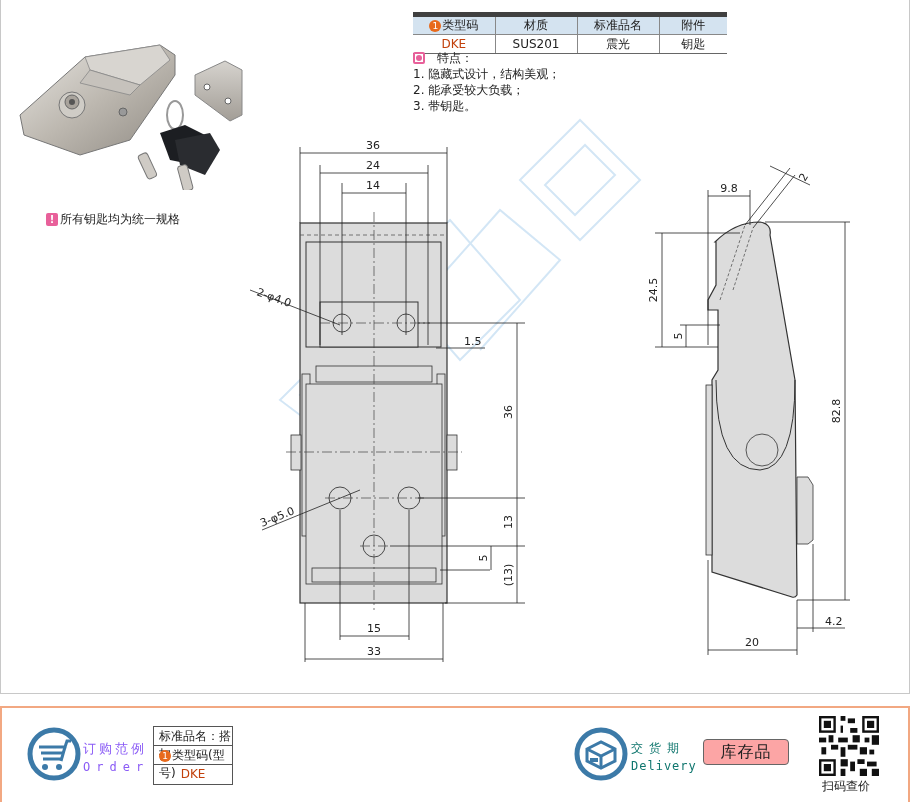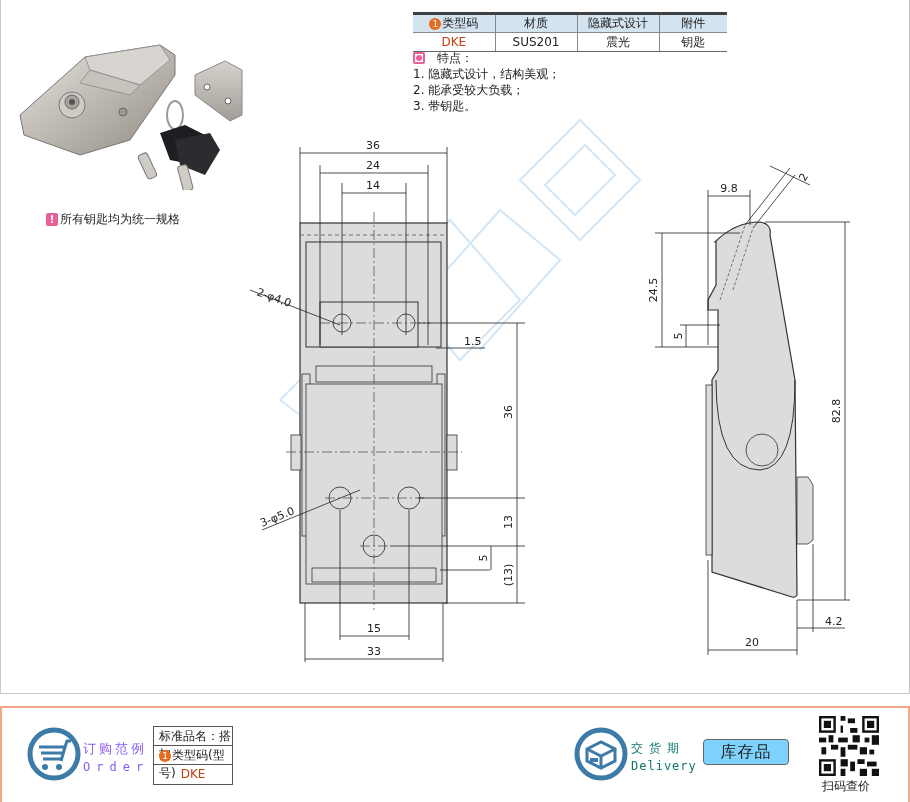--- a/index.html
+++ b/index.html
@@ -7,21 +7,21 @@
   .frame { position: absolute; left: 0; top: 0; width: 910px; height: 694px; border: 1px solid #c8c8c8; border-top: none; }
   .photo { position: absolute; left: 10px; top: 15px; width: 240px; height: 175px; }
   .note { position: absolute; left: 46px; top: 211px; font-size: 12px; display: flex; align-items: center; gap: 2px; }
   .warn-badge { width: 12px; height: 13px; background: #e8609a; border-radius: 2px; color: #fff; font-size: 10px; font-weight: bold; text-align: center; line-height: 13px; }
 
   .spec { position: absolute; left: 413px; top: 12px; border-collapse: collapse; font-size: 12px; }
   .spec th { background: #d4e3f0; font-weight: normal; height: 19px; border-left: 1px solid #888; border-right: 1px solid #888; padding: 0 6px; text-align: center; }
   .spec td { height: 19px; border-left: 1px solid #888; border-right: 1px solid #888; text-align: center; }
   .spec th:first-child, .spec td:first-child { border-left: none; }
   .spec th:last-child, .spec td:last-child { border-right: none; }
-  .spec tr:first-child th { border-top: 3px solid #404040; }
+  .spec tr:first-child th { border-top: 5px solid #404040; }
   .spec tr:last-child td { border-bottom: 1px solid #666; border-top: 1px solid #888; }
   .num-badge { display: inline-block; width: 12px; height: 12px; border-radius: 50%; background: #e86a1c; color: #fff; font-size: 9px; line-height: 12px; text-align: center; vertical-align: middle; margin-right: 1px; }
   .blue { color: #c2410c; }
 
   .features { position: absolute; left: 413px; top: 50px; font-size: 12px; line-height: 16px; }
   .feat-head { display: flex; align-items: center; gap: 12px; }
   .feat-icon { width: 12px; height: 12px; border: 2px solid #e8609a; border-radius: 2px; background: #fff; position: relative; }
   .feat-icon::after { content: ""; position: absolute; left: 1px; top: 1px; width: 6px; height: 6px; border-radius: 50%; background: #e8609a; }
 
   .drawing { position: absolute; left: 0; top: 0; }
@@ -31,21 +31,21 @@
   .order-icon { position: absolute; left: 27px; top: 727px; }
   .order-label { position: absolute; left: 83px; top: 740px; font-size: 13px; color: #8b5cf6; letter-spacing: 3px; }
   .order-label .en { font-family: "DejaVu Sans Mono", monospace; font-size: 12px; letter-spacing: 6px; margin-top: 2px; }
   .order-table { position: absolute; left: 153px; top: 726px; width: 80px; border: 1px solid #555; font-size: 12px; }
   .order-table div { height: 19px; line-height: 18px; padding-left: 5px; border-bottom: 1px solid #555; }
   .order-table div:last-child { border-bottom: none; text-align: center; padding-left: 0; }
 
   .deliv-icon { position: absolute; left: 574px; top: 727px; }
   .deliv-label { position: absolute; left: 631px; top: 740px; font-size: 12px; color: #0f766e; letter-spacing: 6px; }
   .deliv-label .en { font-family: "DejaVu Sans Mono", monospace; font-size: 12px; letter-spacing: 1px; margin-top: 2px; }
-  .stock { position: absolute; left: 703px; top: 739px; width: 86px; height: 26px; background: #7dd3fc; border: 1.5px solid #666; border-radius: 4px; font-size: 16px; text-align: center; line-height: 24px; letter-spacing: 1px; }
+  .stock { position: absolute; left: 703px; top: 739px; width: 86px; height: 26px; background: #fca5a5; border: 1.5px solid #666; border-radius: 4px; font-size: 16px; text-align: center; line-height: 24px; letter-spacing: 1px; }
   .qr { position: absolute; left: 819px; top: 716px; }
   .qr-label { position: absolute; left: 822px; top: 778px; font-size: 12px; }
 </style>
 </head>
 <body>
 
 <div class="frame"></div>
 
 <svg class="photo" viewBox="0 0 240 175" width="240" height="175">
   <defs>
@@ -83,21 +83,21 @@
 <div class="note">
   <span class="warn-badge">!</span>
   <span>所有钥匙均为统一规格</span>
 </div>
 
 <table class="spec">
   <tbody>
       <tr>
     <th style="width:82px"><span class="num-badge">1</span><span>类型码</span></th>
     <th style="width:82px">材质</th>
-    <th style="width:82px">隐藏式设计</th>
+    <th style="width:82px">标准品名</th>
     <th style="width:68px">附件</th>
   </tr>
   <tr>
     <td class="blue">DKE</td>
     <td>SUS201</td>
     <td>震光</td>
     <td>钥匙</td>
   </tr>
 </tbody>
   </table>

